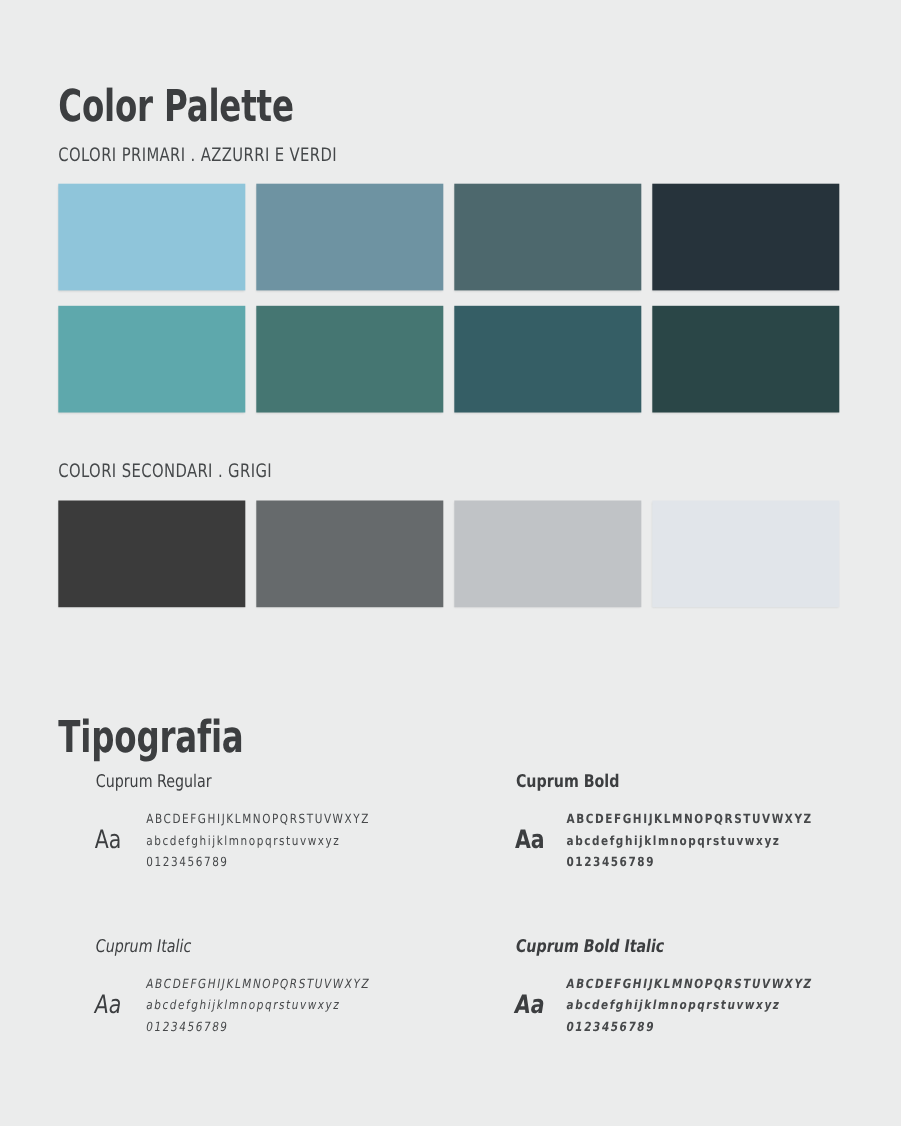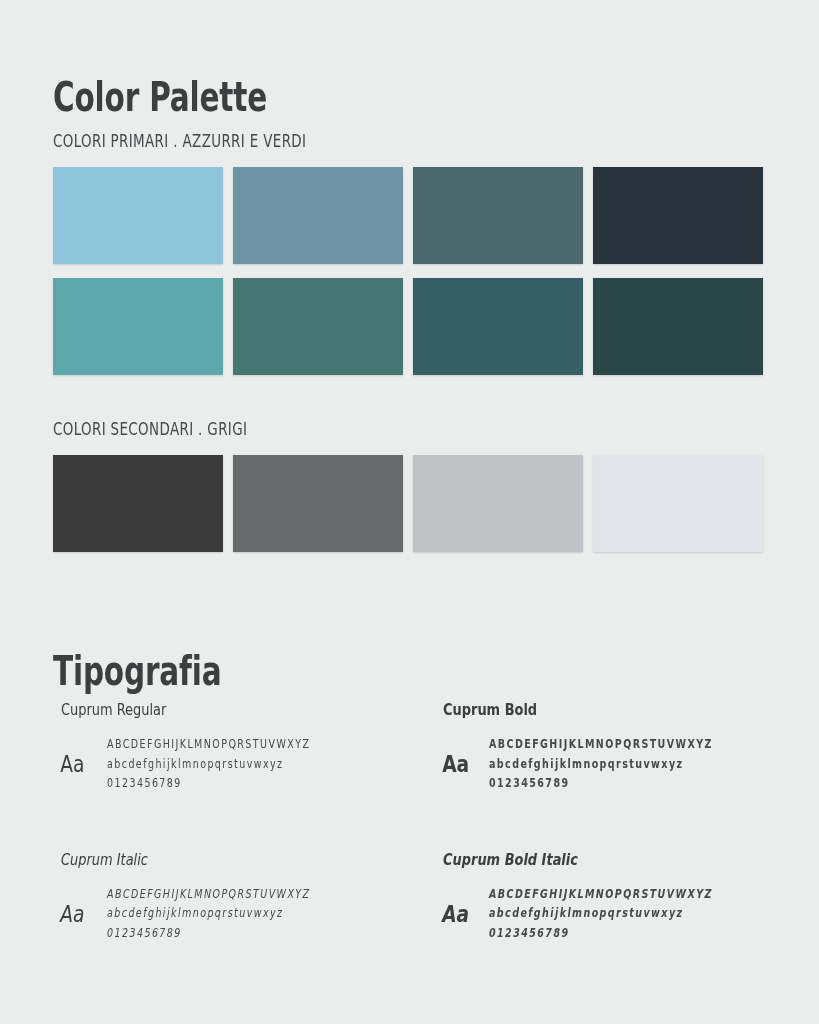--- a/index.html
+++ b/index.html
@@ -79,21 +79,21 @@
   .type-grid {
     position: absolute;
     left: 53px;
     top: 700px;
     width: 716px;
     display: grid;
     grid-template-columns: 330px 330px;
     column-gap: 52px;
     row-gap: 56px;
   }
-  .type-block { position: relative; }
+  .type-block { position: relative; margin-left: 26px; }
   .type-name {
     font-family: "DejaVu Sans Condensed", "Liberation Sans Narrow", "Liberation Sans", sans-serif;
     font-size: 16px;
     color: #3c3e40;
     margin: 0 0 16px 8px;
     white-space: nowrap;
     transform: scaleX(0.9);
     transform-origin: left center;
   }
   .type-sample {

